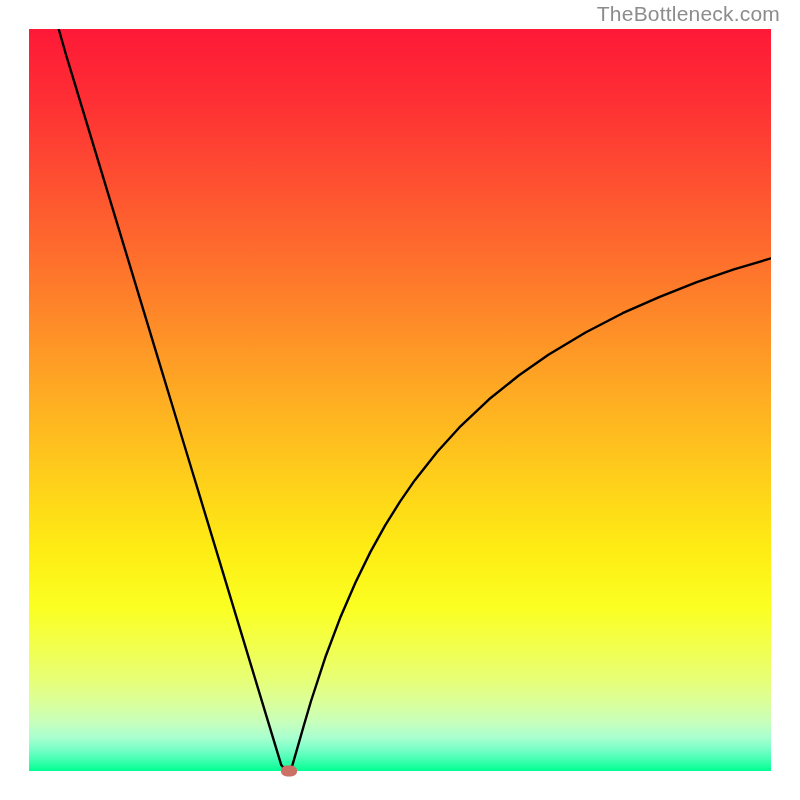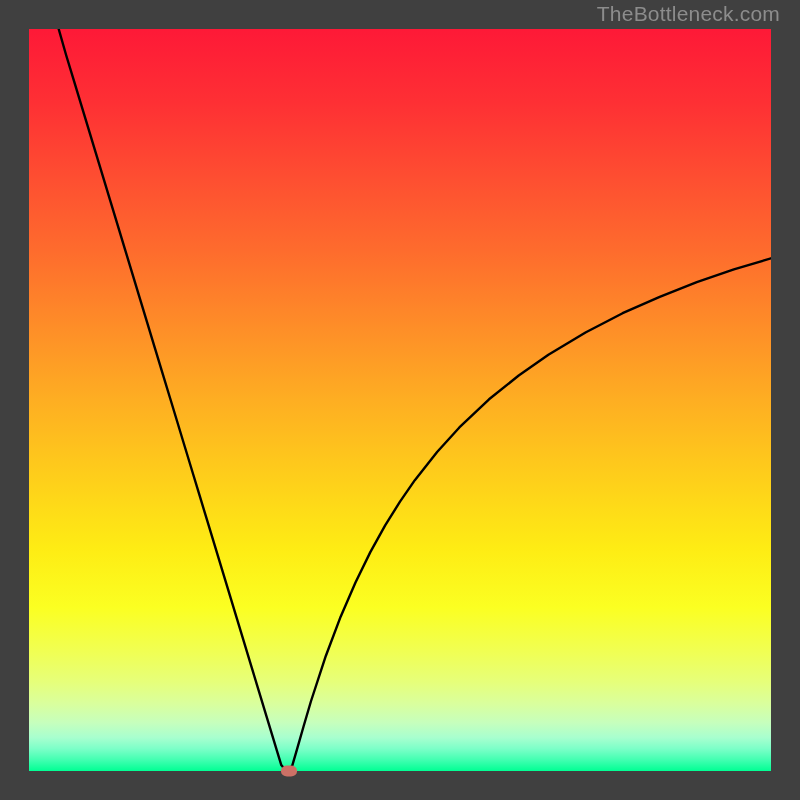--- a/index.html
+++ b/index.html
@@ -9,21 +9,21 @@
     height: 800px;
     background: #000;
     overflow: hidden;
   }
   .frame {
     position: absolute;
     left: 0;
     top: 0;
     width: 800px;
     height: 800px;
-    background: #404040;
+    background: #ffffff;
   }
   .watermark {
     position: absolute;
     top: 2px;
     right: 20px;
     font-family: Arial, Helvetica, sans-serif;
     font-size: 21px;
     font-weight: 400;
     color: #8c8c8c;
     letter-spacing: 0.2px;

